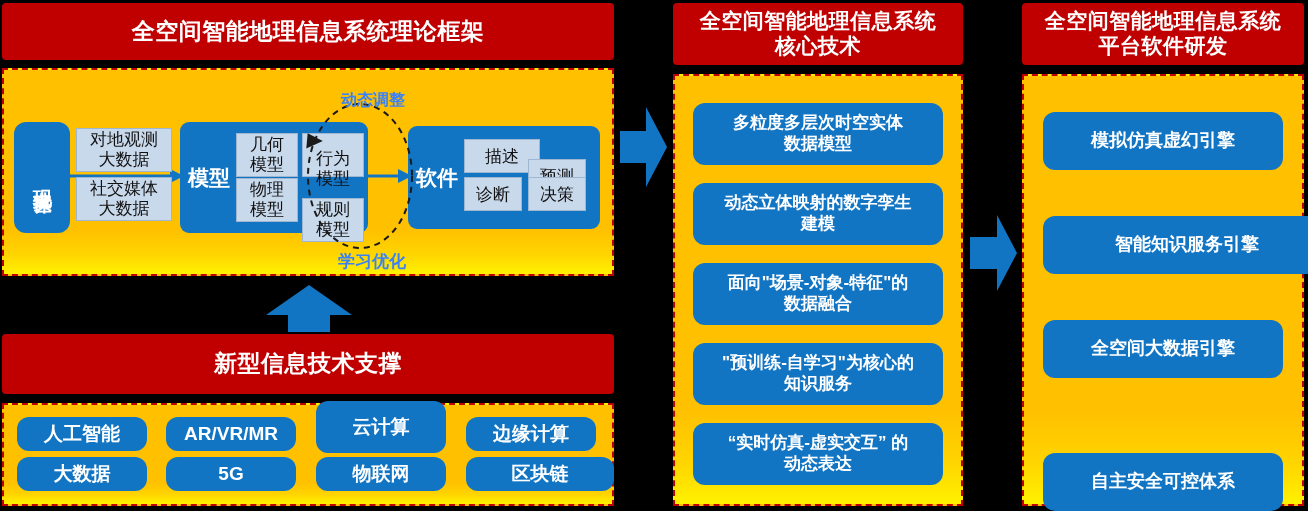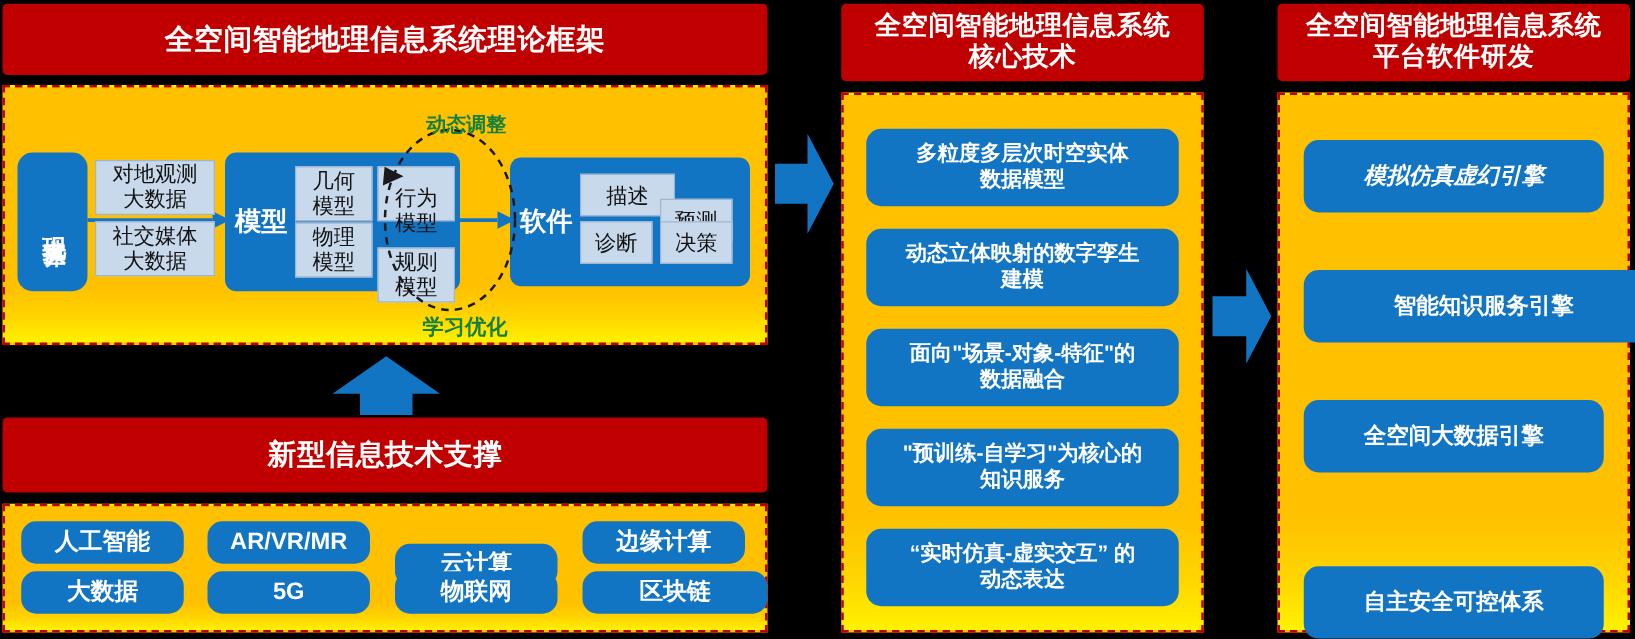--- a/index.html
+++ b/index.html
@@ -32,21 +32,21 @@
   }
   .chip.sq{border-radius:9px;}
   
   .cell{
     position:absolute;background:#C9D9EC;color:#111;
     font-weight:normal;text-align:center;
     display:flex;align-items:center;justify-content:center;
     line-height:1.0;box-sizing:border-box;
     border:1px solid #9FB6D0;
   }
-  .lbl{position:absolute;font-weight:bold;color:#15803d;white-space:nowrap;}
+  .lbl{position:absolute;font-weight:bold;color:#3b82f6;white-space:nowrap;}
   .vtext{writing-mode:vertical-rl;text-orientation:upright;letter-spacing:2px;}
   svg{position:absolute;overflow:visible;}
 </style>
 </head>
 <body>
 
 <div class="col" id="col-theory" style="left:0;width:616px;">
 
   <div class="banner" style="left:2px;top:3px;width:612px;height:57px;font-size:23px;">全空间智能地理信息系统理论框架</div>
 
@@ -122,21 +122,21 @@
   <svg style="left:264px;top:285px;width:90px;height:48px;">
     <polygon points="45,0 88,30 66,30 66,47 24,47 24,30 2,30" fill="#1275C4"></polygon>
   </svg>
 
   <div class="banner" style="left:2px;top:334px;width:612px;height:60px;font-size:23px;">新型信息技术支撑</div>
 
   <div class="panel" style="left:2px;top:403px;width:612px;height:103px;"></div>
 
   <div class="chip" style="left:17px;top:417px;width:130px;height:34px;font-size:19px;">人工智能</div>
   <div class="chip" style="left:166px;top:417px;width:130px;height:34px;font-size:19px;">AR/VR/MR</div>
-  <div class="chip" style="left:316px;top:435px;width:130px;height:34px;font-size:19px;">云计算</div>
+  <div class="chip" style="left:316px;top:401px;width:130px;height:52px;font-size:19px;">云计算</div>
   <div class="chip" style="left:466px;top:417px;width:130px;height:34px;font-size:19px;">边缘计算</div>
 
   <div class="chip" style="left:17px;top:457px;width:130px;height:34px;font-size:19px;">大数据</div>
   <div class="chip" style="left:166px;top:457px;width:130px;height:34px;font-size:19px;">5G</div>
   <div class="chip" style="left:316px;top:457px;width:130px;height:34px;font-size:19px;">物联网</div>
   <div class="chip" style="left:466px;top:457px;width:148px;height:34px;font-size:19px;">区块链</div>
 </div>
 
 <svg style="left:620px;top:103px;width:48px;height:88px;">
   <polygon points="0,28 26,28 26,4 47,44 26,84 26,60 0,60" fill="#1275C4"></polygon>
@@ -165,17 +165,17 @@
   <polygon points="0,24 27,24 27,2 47,40 27,78 27,56 0,56" fill="#1275C4"></polygon>
 </svg>
 
 <div class="col" id="col-platform" style="left:1018px;width:290px;">
 
   <div class="banner" style="left:4px;top:3px;width:282px;height:62px;font-size:21px;white-space:pre-line;">全空间智能地理信息系统
 平台软件研发</div>
 
   <div class="panel" style="left:4px;top:74px;width:282px;height:432px;"></div>
 
-  <div class="chip" style="left:25px;top:112px;width:240px;height:58px;font-size:18px;font-style:italic;">模拟仿真虚幻引擎</div>
+  <div class="chip" style="left:25px;top:112px;width:240px;height:58px;font-size:18px;">模拟仿真虚幻引擎</div>
   <div class="chip" style="left:25px;top:216px;width:288px;height:58px;font-size:18px;">智能知识服务引擎</div>
   <div class="chip" style="left:25px;top:320px;width:240px;height:58px;font-size:18px;">全空间大数据引擎</div>
   <div class="chip" style="left:25px;top:424px;width:240px;height:58px;font-size:18px;margin-top:29px;">自主安全可控体系</div>
 </div>
 
 </body></html>

